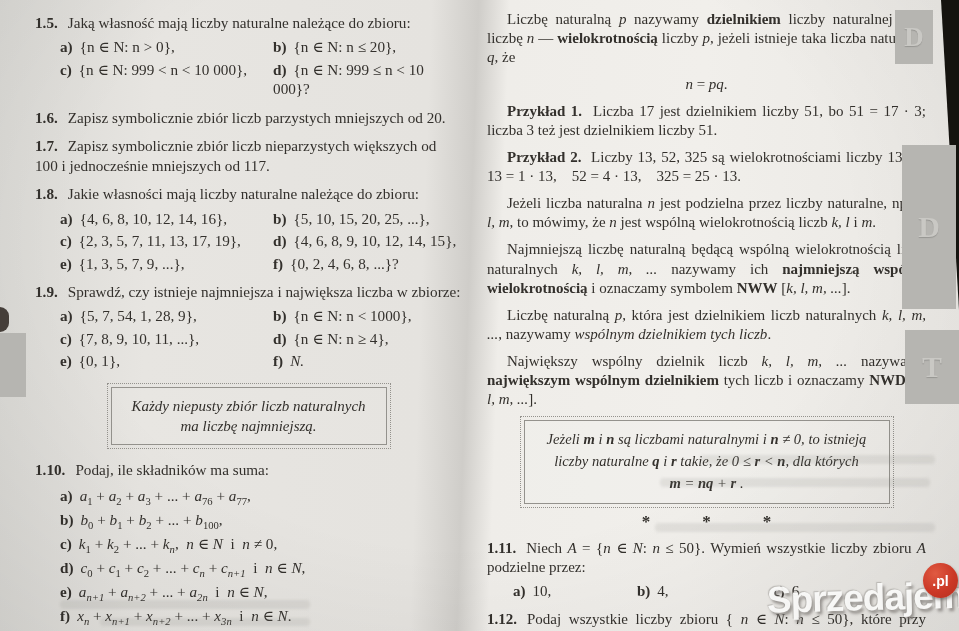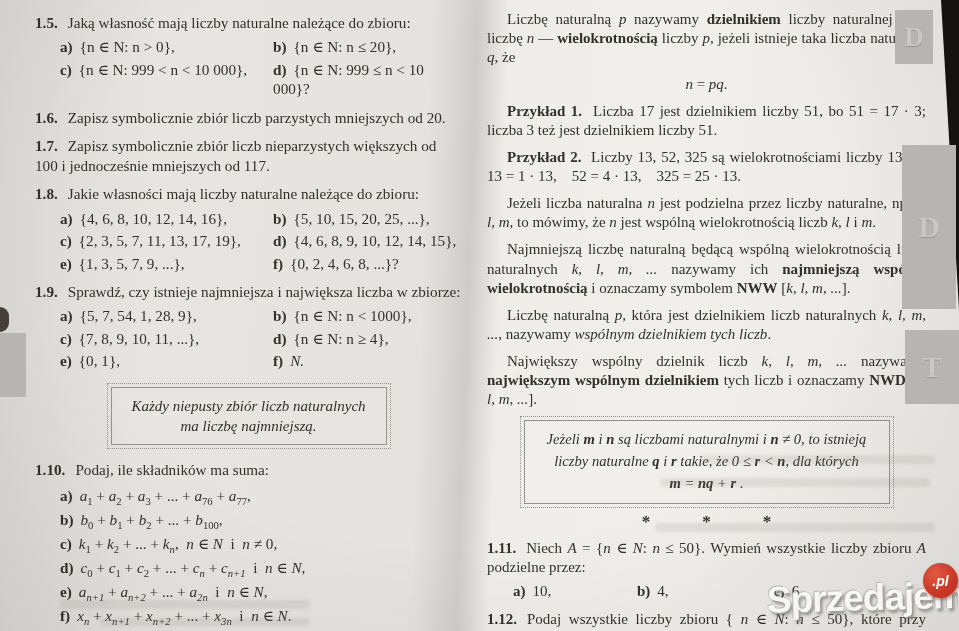--- a/index.html
+++ b/index.html
@@ -49,21 +49,21 @@
     border-radius:0 12px 12px 0;z-index:4;}
   .bleed{position:absolute;background:rgba(128,125,120,0.14);border-radius:4px;filter:blur(1.5px);z-index:1;}
   .watermark-text{position:absolute;left:767px;top:577px;z-index:6;
     font-family:"Liberation Sans","DejaVu Sans",sans-serif;font-weight:bold;font-size:37px;letter-spacing:-1px;
     color:rgba(253,253,252,0.93);transform:rotate(-1.5deg);
     text-shadow:2px 3px 3px rgba(125,122,118,0.75),-1px -1px 1px rgba(125,122,118,0.4);}
   .watermark-badge{position:absolute;left:923px;top:563px;width:35px;height:35px;border-radius:50%;z-index:7;
     background:radial-gradient(circle at 35% 30%, #e05a42 0%, #cb3826 55%, #b52f1f 100%);
     color:#fff;font-family:"Liberation Sans","DejaVu Sans",sans-serif;font-weight:bold;font-size:14px;
     display:flex;align-items:center;justify-content:center;
-    box-shadow:1px 2px 3px rgba(100,95,90,0.6);font-style:italic;}
+    box-shadow:1px 2px 3px rgba(100,95,90,0.6);}
 </style>
 </head>
 <body>
 
 <div class="photo">
 
   <div class="page page-left">
 
     <div class="ex">
       <p class="exhead"><b class="num">1.5.</b><span>Jaką własność mają liczby naturalne należące do zbioru:</span></p>

